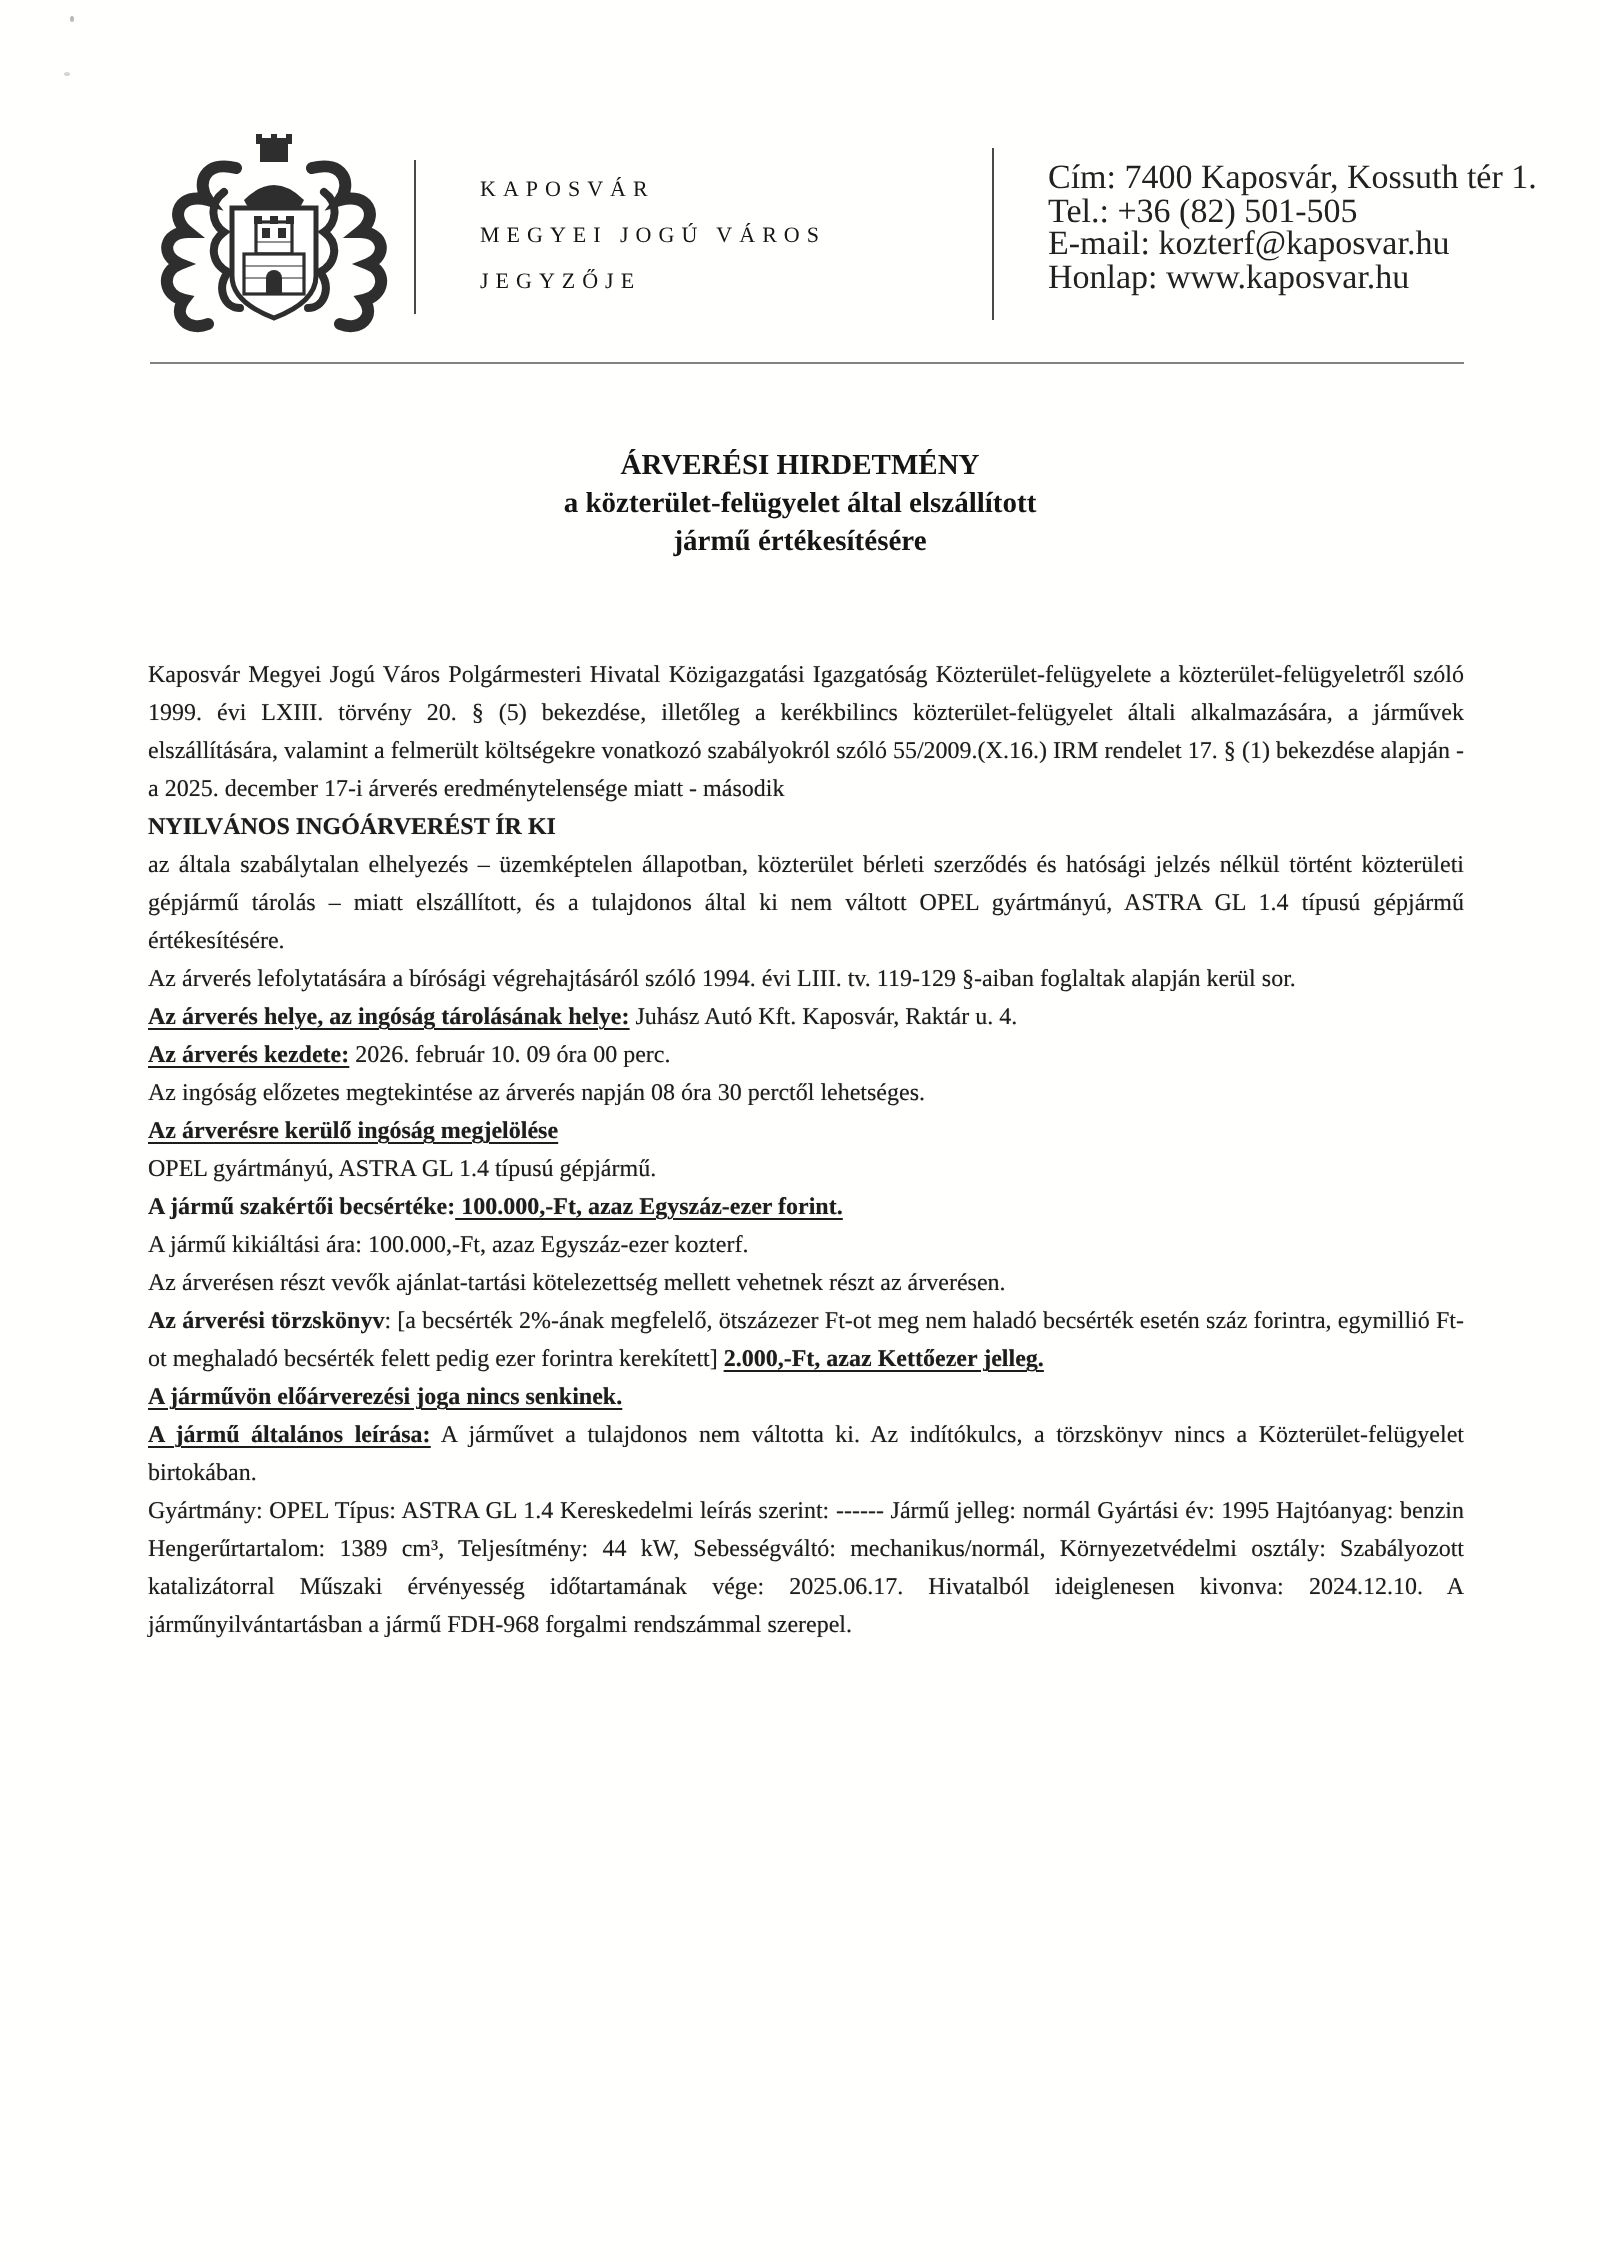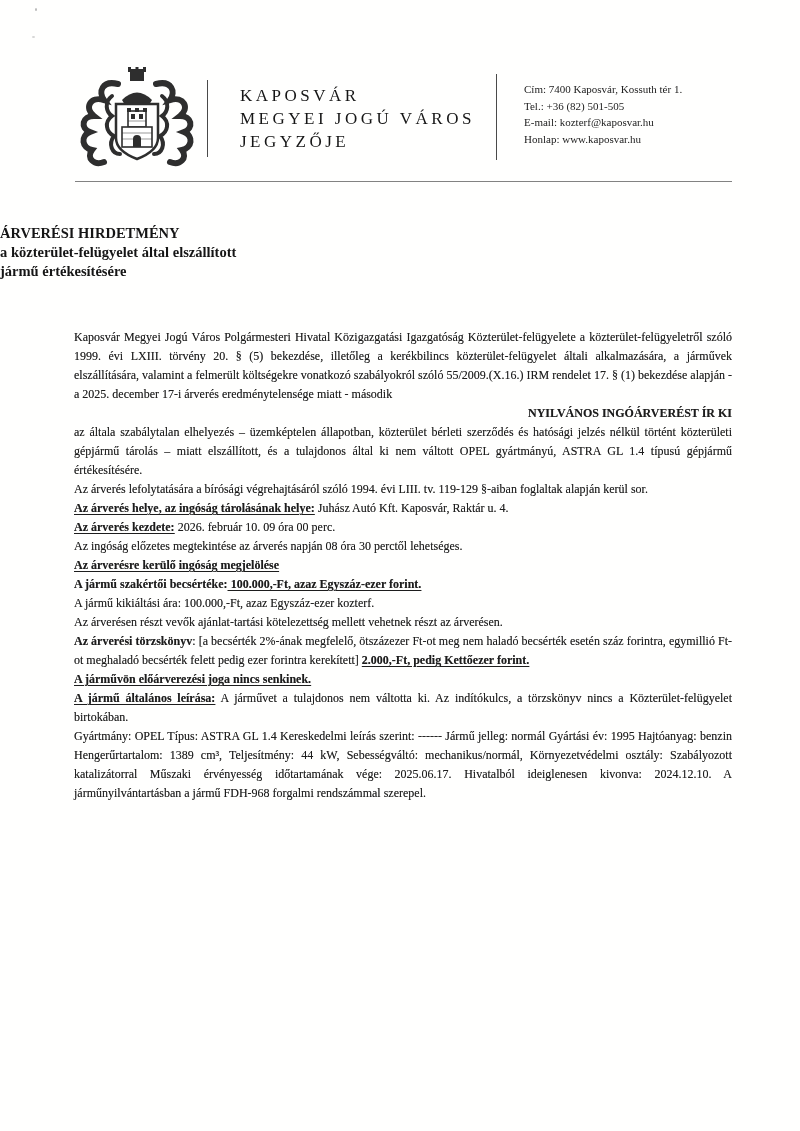--- a/index.html
+++ b/index.html
@@ -10,38 +10,38 @@
   }
   .speck{position:absolute;background:#b9b9b9;border-radius:50%;}
   .speck1{left:35px;top:8px;width:2px;height:3px;}
   .speck2{left:32px;top:36px;width:3px;height:2px;opacity:.6;}
 
   
   .coat{position:absolute;left:74px;top:66px;}
   .vdiv{position:absolute;width:1px;background:#4a4a4a;}
   .vdiv1{left:207px;top:80px;height:77px;}
   .vdiv2{left:496px;top:74px;height:86px;}
-  .org{position:absolute;left:240px;top:84px;font-size:17px;line-height:23px;
+  .org{position:absolute;left:240px;top:84px;font-size:11px;line-height:23px;
        letter-spacing:3.5px;color:#161616;white-space:nowrap;}
-  .contact{position:absolute;left:524px;top:81px;font-size:11px;line-height:16.5px;
+  .contact{position:absolute;left:524px;top:81px;font-size:17px;line-height:16.5px;
        color:#222;white-space:nowrap;}
   .hrule{position:absolute;left:75px;top:181px;width:657px;height:1px;background:#828282;}
 
   
-  .doc-title{position:absolute;left:0;top:224px;width:100%;text-align:left;
+  .doc-title{position:absolute;left:0;top:224px;width:100%;text-align:center;
        font-weight:bold;font-size:14.5px;line-height:19px;color:#151515;}
 
   
   .content{position:absolute;left:74px;top:328px;width:658px;font-size:12px;
        line-height:19px;text-align:justify;color:#1d1d1d;
        text-shadow:0 0 .4px rgba(35,35,35,.5);}
   .content p{margin:0;}
   .b{font-weight:bold;margin-top:20px;}
   .u{text-decoration:underline;text-decoration-thickness:1.4px;text-underline-offset:2px;}
-  .center{text-align:right;font-family:Liberation Serif, serif;}
+  .center{text-align:left;font-family:Liberation Serif, serif;}
   .mt-ann{margin-top:6px;}
   .mt-subject{margin-top:22px;}
   .mt-legal{margin-top:20px;}
   .mt-loc{margin-top:16px;}
   .mt-start{margin-top:16px;}
   .mt-item{margin-top:14px;}
   .mt-est{margin-top:14px;}
   .mt-kik{margin-top:12px;}
   .mt-licit{margin-top:14px;}
   .mt-pre{margin-top:14px;}
@@ -126,27 +126,28 @@
     <p class="mt-subject">az általa szabálytalan elhelyezés – üzemképtelen állapotban, közterület bérleti szerződés és hatósági jelzés nélkül történt közterületi gépjármű tárolás – miatt elszállított, és a tulajdonos által ki nem váltott OPEL gyártmányú, ASTRA GL 1.4 típusú gépjármű értékesítésére.</p>
 
     <p class="mt-legal">Az árverés lefolytatására a bírósági végrehajtásáról szóló 1994. évi LIII. tv. 119-129 §-aiban foglaltak alapján kerül sor.</p>
 
     <p class="mt-loc"><span class="b u">Az árverés helye, az ingóság tárolásának helye:</span><span> Juhász Autó Kft. Kaposvár, Raktár u. 4.</span></p>
 
     <p class="mt-start"><span class="b u">Az árverés kezdete:</span><span> 2026. február 10. 09 óra 00 perc.</span></p>
     <p>Az ingóság előzetes megtekintése az árverés napján 08 óra 30 perctől lehetséges.</p>
 
     <p class="mt-item"><span class="b u">Az árverésre kerülő ingóság megjelölése</span></p>
+    <p>OPEL gyártmányú, ASTRA GL 1.4 típusú gépjármű.</p>
 
     <p class="mt-est"><span class="b">A jármű szakértői becsértéke:</span><span class="b u"> 100.000,-Ft, azaz Egyszáz-ezer forint.</span></p>
 
     <p class="mt-kik">A jármű kikiáltási ára: 100.000,-Ft, azaz Egyszáz-ezer kozterf.</p>
     <p>Az árverésen részt vevők ajánlat-tartási kötelezettség mellett vehetnek részt az árverésen.</p>
 
-    <p class="mt-licit"><span class="b">Az árverési törzskönyv</span><span>: [a becsérték 2%-ának megfelelő, ötszázezer Ft-ot meg nem haladó becsérték esetén száz forintra, egymillió Ft-ot meghaladó becsérték felett pedig ezer forintra kerekített] </span><span class="b u">2.000,-Ft, pedig Kettőezer forint.</span></p>
+    <p class="mt-licit"><span class="b">Az árverési törzskönyv</span><span>: [a becsérték 2%-ának megfelelő, ötszázezer Ft-ot meg nem haladó becsérték esetén száz forintra, egymillió Ft-ot meghaladó becsérték felett pedig ezer forintra kerekített] </span><span class="b u">2.000,-Ft, azaz Kettőezer jelleg.</span></p>
 
     <p class="mt-pre"><span class="b u">A járművön előárverezési joga nincs senkinek.</span></p>
 
     <p class="mt-desc"><span class="b u">A jármű általános leírása:</span><span> A járművet a tulajdonos nem váltotta ki. Az indítókulcs, a törzskönyv nincs a Közterület-felügyelet birtokában.</span></p>
 
     <p class="mt-det">Gyártmány: OPEL Típus: ASTRA GL 1.4 Kereskedelmi leírás szerint: ------ Jármű jelleg: normál Gyártási év: 1995 Hajtóanyag: benzin Hengerűrtartalom: 1389 cm³, Teljesítmény: 44 kW, Sebességváltó: mechanikus/normál, Környezetvédelmi osztály: Szabályozott katalizátorral Műszaki érvényesség időtartamának vége: 2025.06.17. Hivatalból ideiglenesen kivonva: 2024.12.10. A járműnyilvántartásban a jármű FDH-968 forgalmi rendszámmal szerepel.</p>
 
   </div>
 </div>
 

